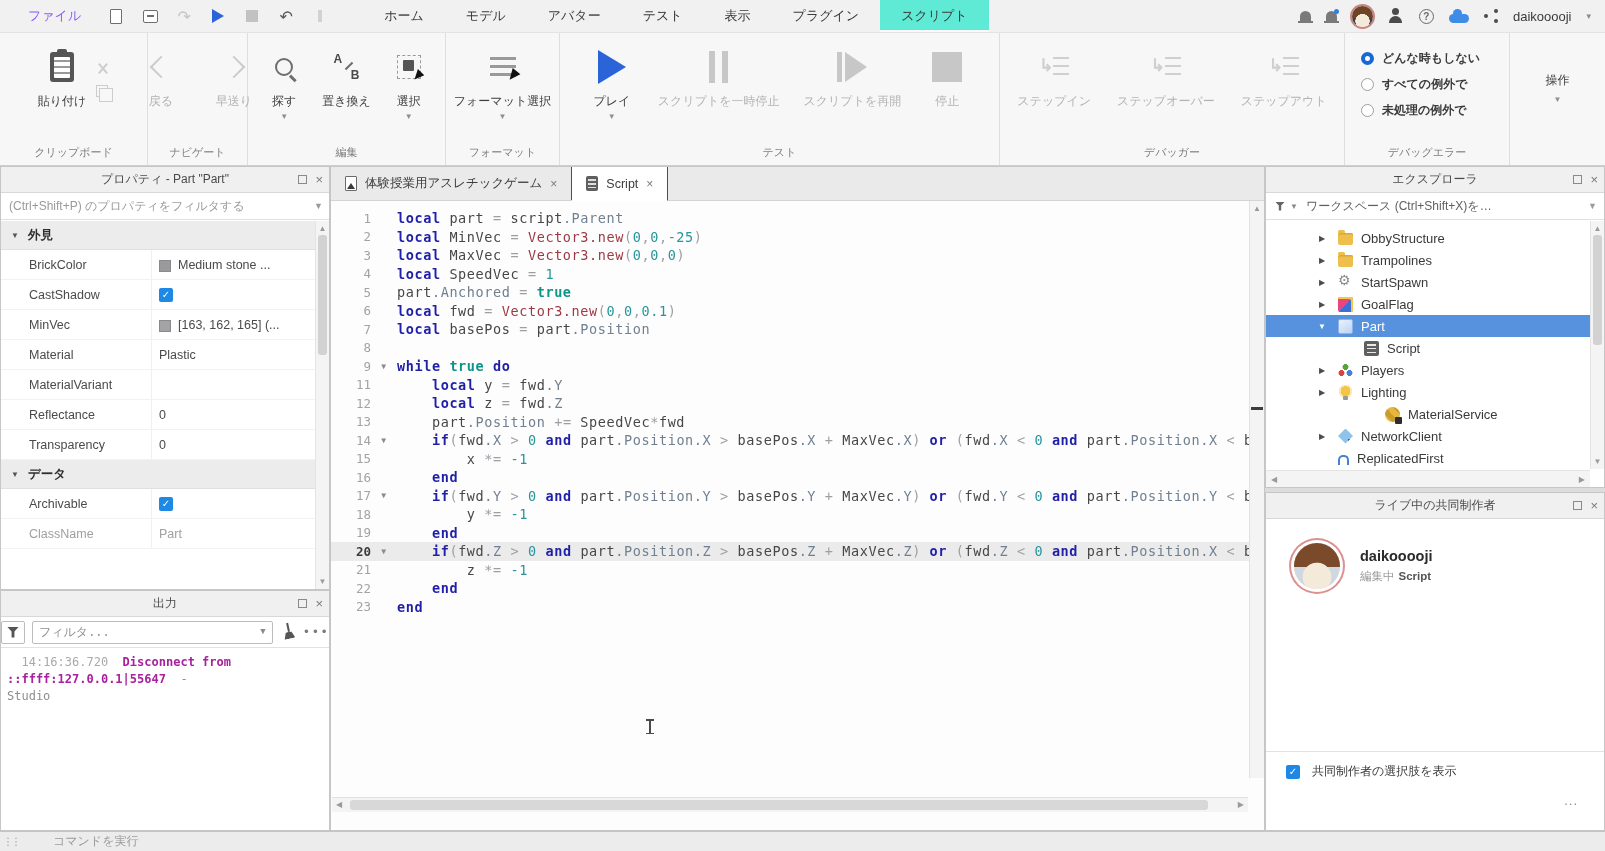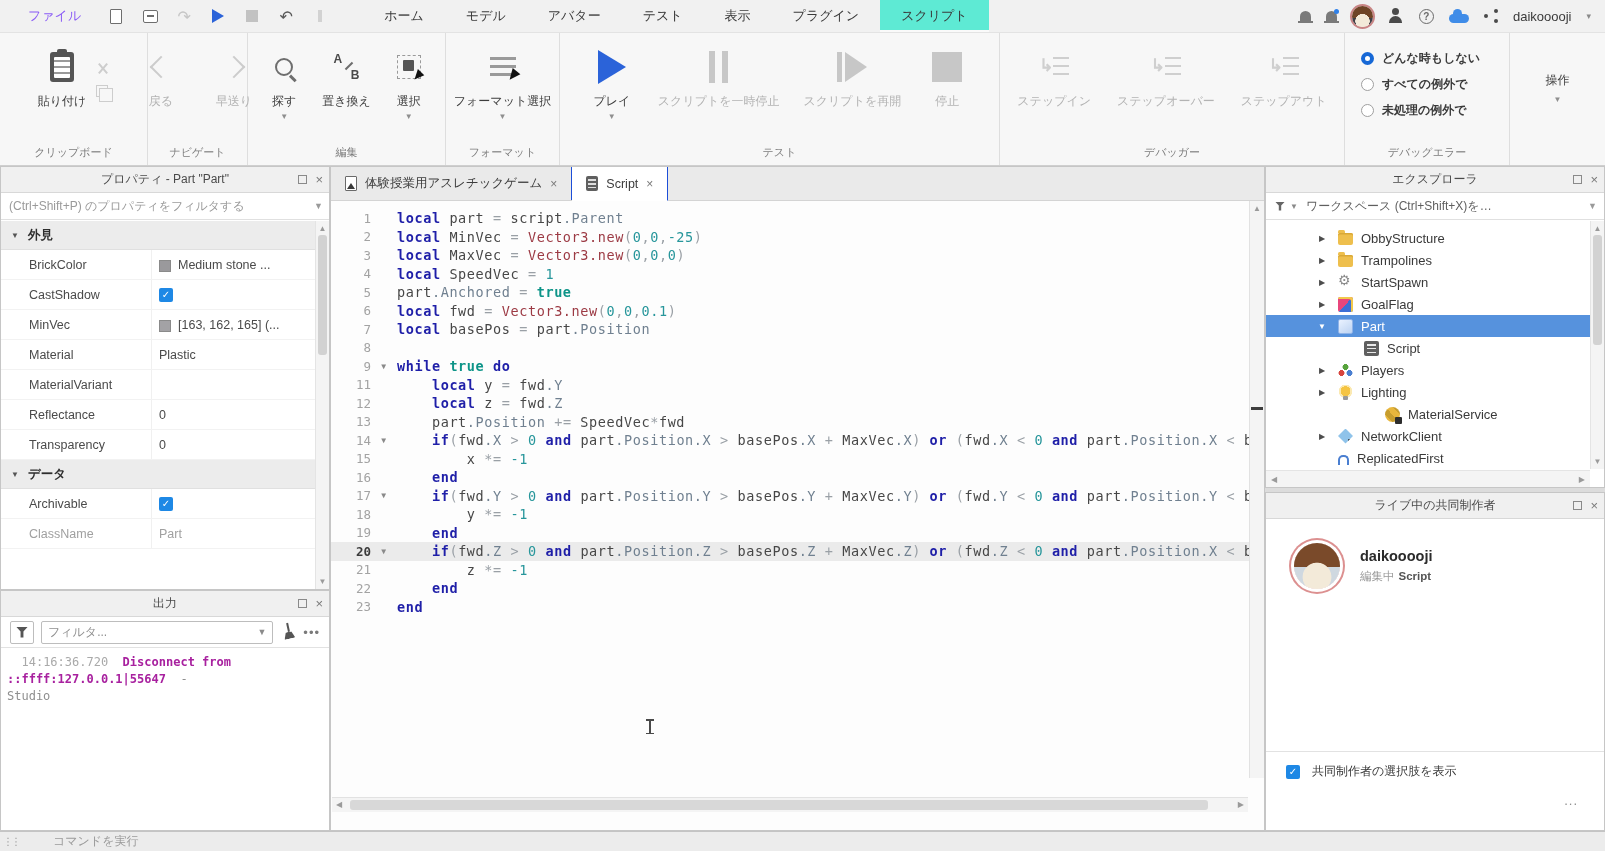--- a/index.html
+++ b/index.html
@@ -136,21 +136,21 @@
   .swatch { width:12px; height:12px; border:1px solid #8a8a8a; flex:none; }
   .bluecheck { width:14px; height:14px; background:#1e88e5; border-radius:2px; color:#fff; font-size:10px;
                display:flex; align-items:center; justify-content:center; }
   .vscroll { position:absolute; top:54px; bottom:0; right:0; width:14px; background:#f4f4f4; border-left:1px solid #e4e4e4; }
   .vscroll .up,.vscroll .down { position:absolute; left:0; right:0; text-align:center; font-size:8px; color:#9a9a9a; }
   .vscroll .up { top:3px; } .vscroll .down { bottom:3px; }
   .vscroll .thumb { position:absolute; left:2px; right:2px; background:#d2d2d2; border-radius:3px; }
 
   
   #output { left:0; top:590px; width:330px; height:241px; }
-  .otoolbar { height:31px; border-bottom:1px solid #e2e2e2; display:flex; align-items:center; padding:0 9px; gap:7px; }
+  .otoolbar { height:31px; border-bottom:1px solid #e2e2e2; display:flex; align-items:center; padding:0 0; gap:7px;font-family:Liberation Mono, monospace; }
   .funnel-btn { width:24px; height:23px; border:1px solid #bdbdbd; border-radius:2px; display:flex; align-items:center; justify-content:center; background:#fff; }
   .funnel { width:12px; height:11px; background:#555; clip-path:polygon(0 0,100% 0,62% 45%,62% 100%,38% 100%,38% 45%); }
   .ocombo { flex:1; height:23px; border:1px solid #bdbdbd; border-radius:2px; background:#fff;
             display:flex; align-items:center; padding:0 6px; font-size:12px; color:#8f8f8f; position:relative; }
   .ocombo .caret { position:absolute; right:6px; font-size:9px; color:#8a8a8a; }
   .broom { width:16px; height:18px; position:relative; transform:rotate(-12deg); }
   .broom::before { content:""; position:absolute; left:8px; top:0; width:2px; height:9px; background:#555; }
   .broom::after { content:""; position:absolute; left:3px; top:9px; width:11px; height:7px; background:#555;
                   clip-path:polygon(25% 0,75% 0,100% 100%,0 100%); }
   .dots3 { color:#7a7a7a; font-size:13px; letter-spacing:1px; }

